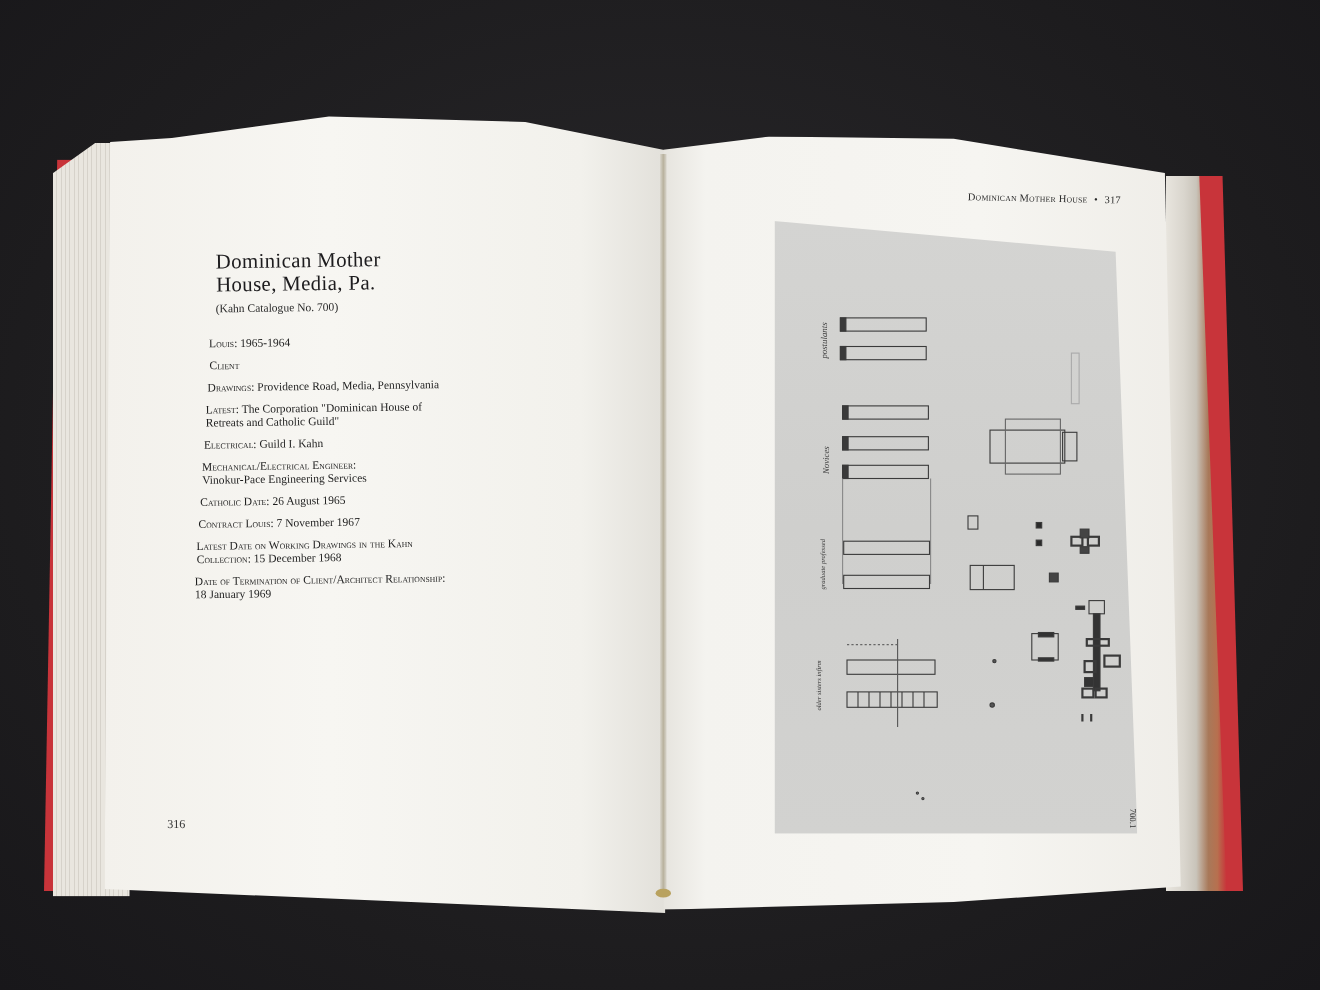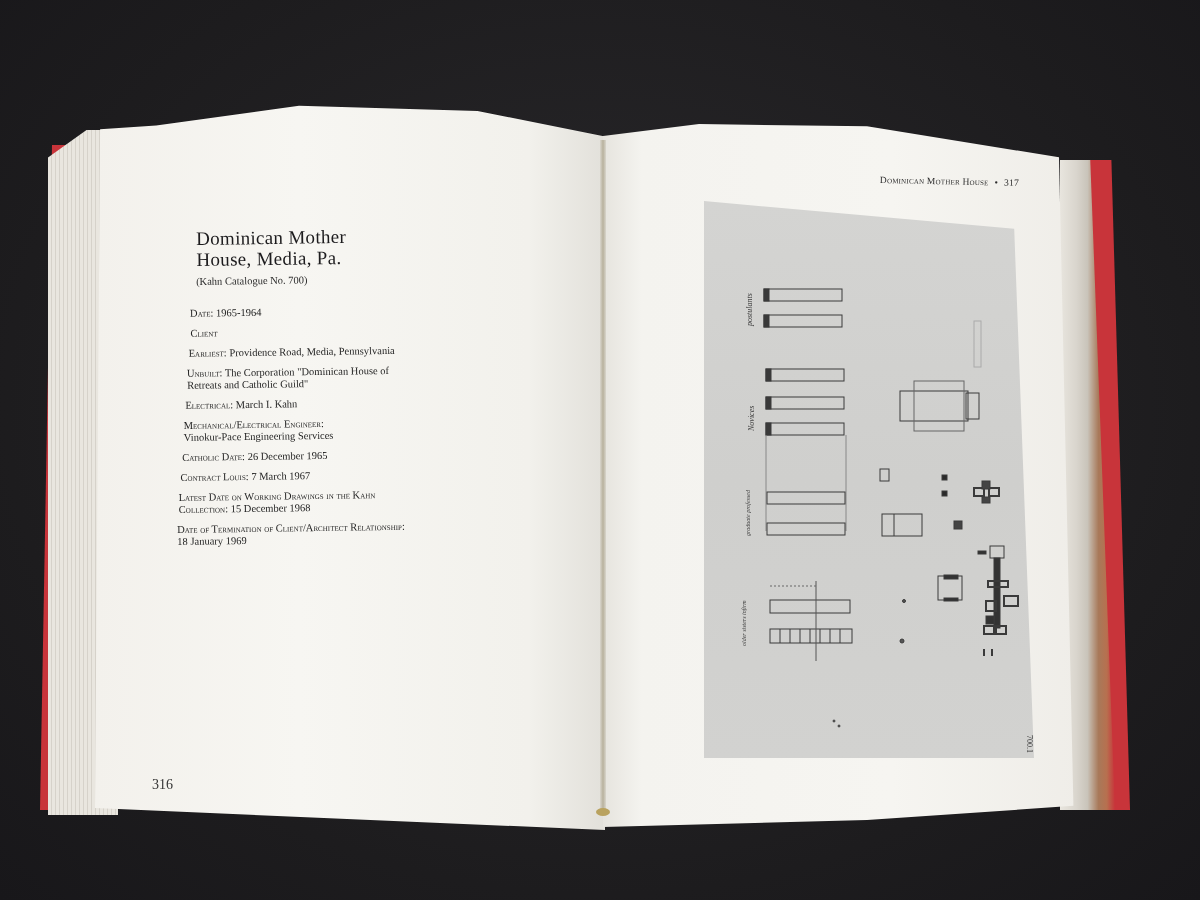--- a/index.html
+++ b/index.html
@@ -77,22 +77,22 @@
   .meta .indent-0 { padding-left:16px; }
   .meta .indent-1 { padding-left:14px; }
   .meta .indent-2 { padding-left:12px; }
   .meta .indent-3 { padding-left:10px; }
   .meta .indent-4 { padding-left:8px; }
   .meta .indent-5 { padding-left:6px; }
   .meta .indent-6 { padding-left:4px; }
   .meta .indent-7 { padding-left:2px; }
   .meta .indent-8 { padding-left:0px; }
   .page-num-left {
-    position:absolute; left:152px; top:777px;
-    font-size:14px; color:#333;
+    position:absolute; left:152px; top:744px;
+    font-size:11px; color:#333;
   }
 
   
   .running-head {
     position:absolute; left:880px; top:175px;
     font-size:9.5px; color:#2a2a2a; letter-spacing:0.2px;
     transform: rotate(1.2deg); transform-origin:left top;
     white-space:nowrap;
   }
   .running-head .rh-title { font-variant: small-caps; }
@@ -125,42 +125,42 @@
 <div class="binding"></div>
 
 <div class="title">
   <div>Dominican Mother</div>
   <div>House, Media, Pa.</div>
 </div>
 <div class="subtitle">(Kahn Catalogue No. 700)</div>
 
 <div class="meta">
   <div class="meta-item indent-0">
-    <span class="meta-label">Date:</span><span> 1965-1964</span>
+    <span class="meta-label">Louis:</span><span> 1965-1964</span>
   </div>
   <div class="meta-item indent-0">
     <span class="meta-label">Client</span><span></span>
   </div>
   <div class="meta-item indent-1">
-    <span class="meta-label">Earliest:</span><span> Providence Road, Media, Pennsylvania</span>
+    <span class="meta-label">Drawings:</span><span> Providence Road, Media, Pennsylvania</span>
   </div>
   <div class="meta-item indent-2">
-    <span class="meta-label">Unbuilt:</span><span> The Corporation "Dominican House of Retreats and Catholic Guild"</span>
+    <span class="meta-label">Latest:</span><span> The Corporation "Dominican House of Retreats and Catholic Guild"</span>
   </div>
   <div class="meta-item indent-3">
-    <span class="meta-label">Electrical:</span><span> March I. Kahn</span>
+    <span class="meta-label">Electrical:</span><span> Guild I. Kahn</span>
   </div>
   <div class="meta-item indent-4">
     <span class="meta-label">Mechanical/Electrical Engineer:</span><br><span> Vinokur-Pace Engineering Services</span>
   </div>
   <div class="meta-item indent-5">
-    <span class="meta-label">Catholic Date:</span><span> 26 December 1965</span>
+    <span class="meta-label">Catholic Date:</span><span> 26 August 1965</span>
   </div>
   <div class="meta-item indent-6">
-    <span class="meta-label">Contract Louis:</span><span> 7 March 1967</span>
+    <span class="meta-label">Contract Louis:</span><span> 7 November 1967</span>
   </div>
   <div class="meta-item indent-7">
     <span class="meta-label">Latest Date on Working Drawings in the Kahn Collection:</span><span> 15 December 1968</span>
   </div>
   <div class="meta-item indent-8">
     <span class="meta-label">Date of Termination of Client/Architect Relationship:</span><span> 18 January 1969</span>
   </div>
 </div>
 
 <div class="page-num-left">316</div>

